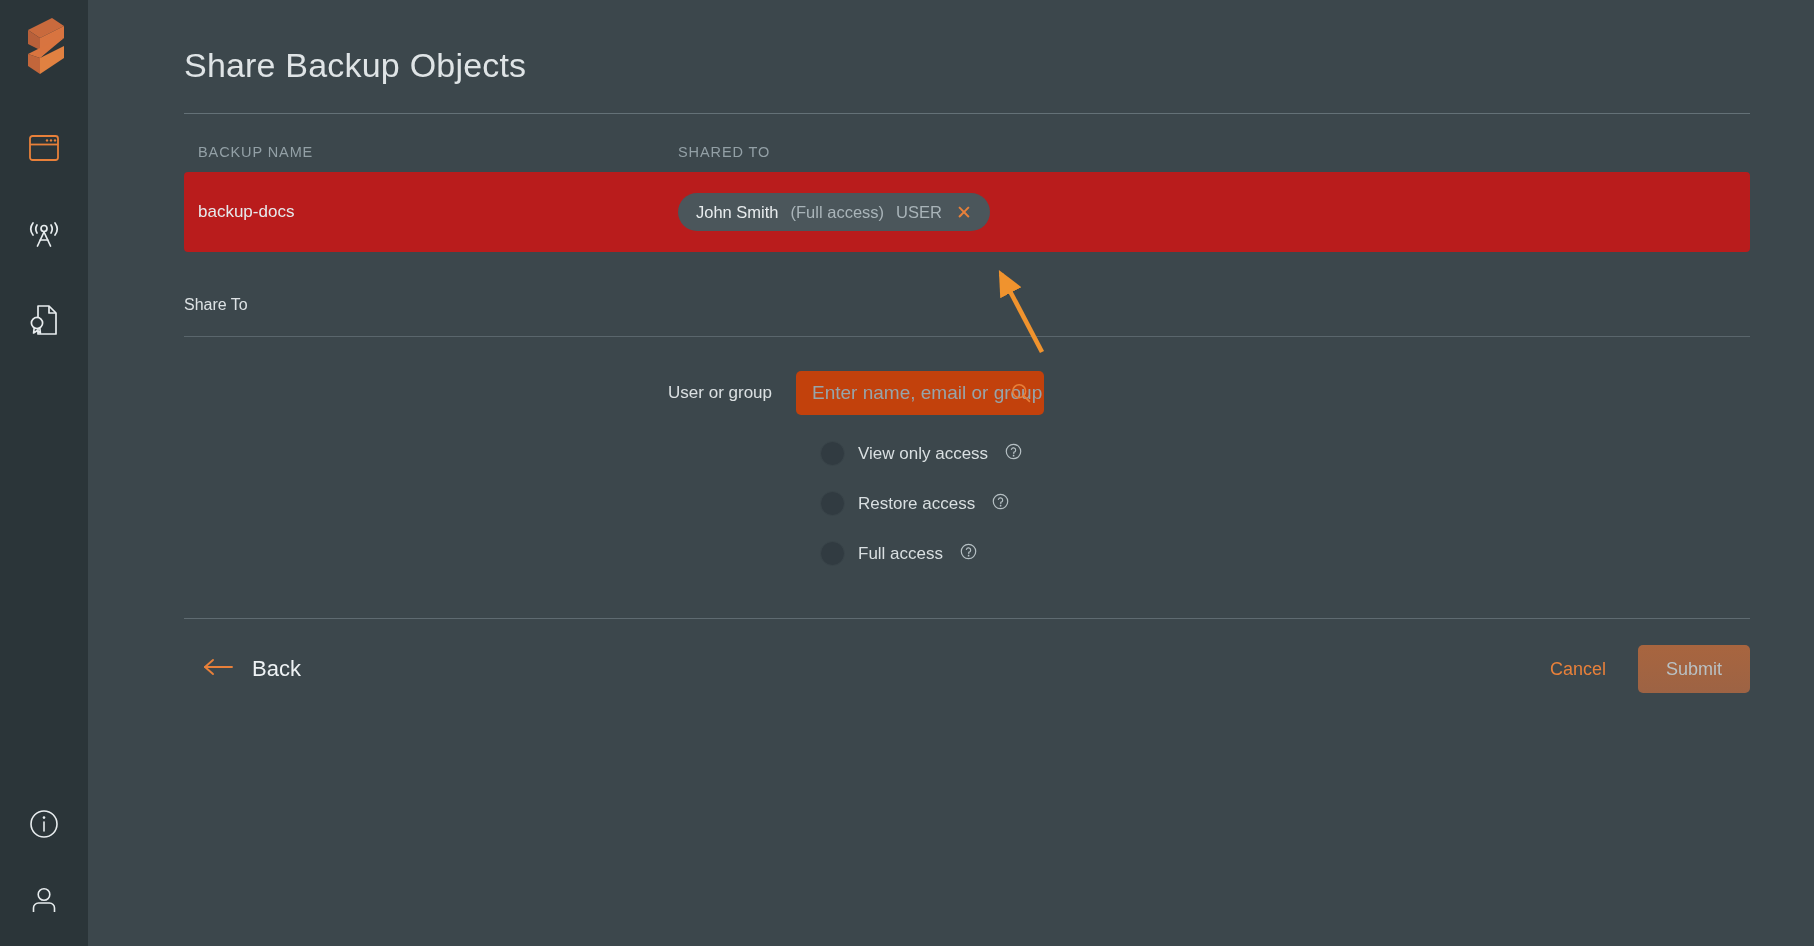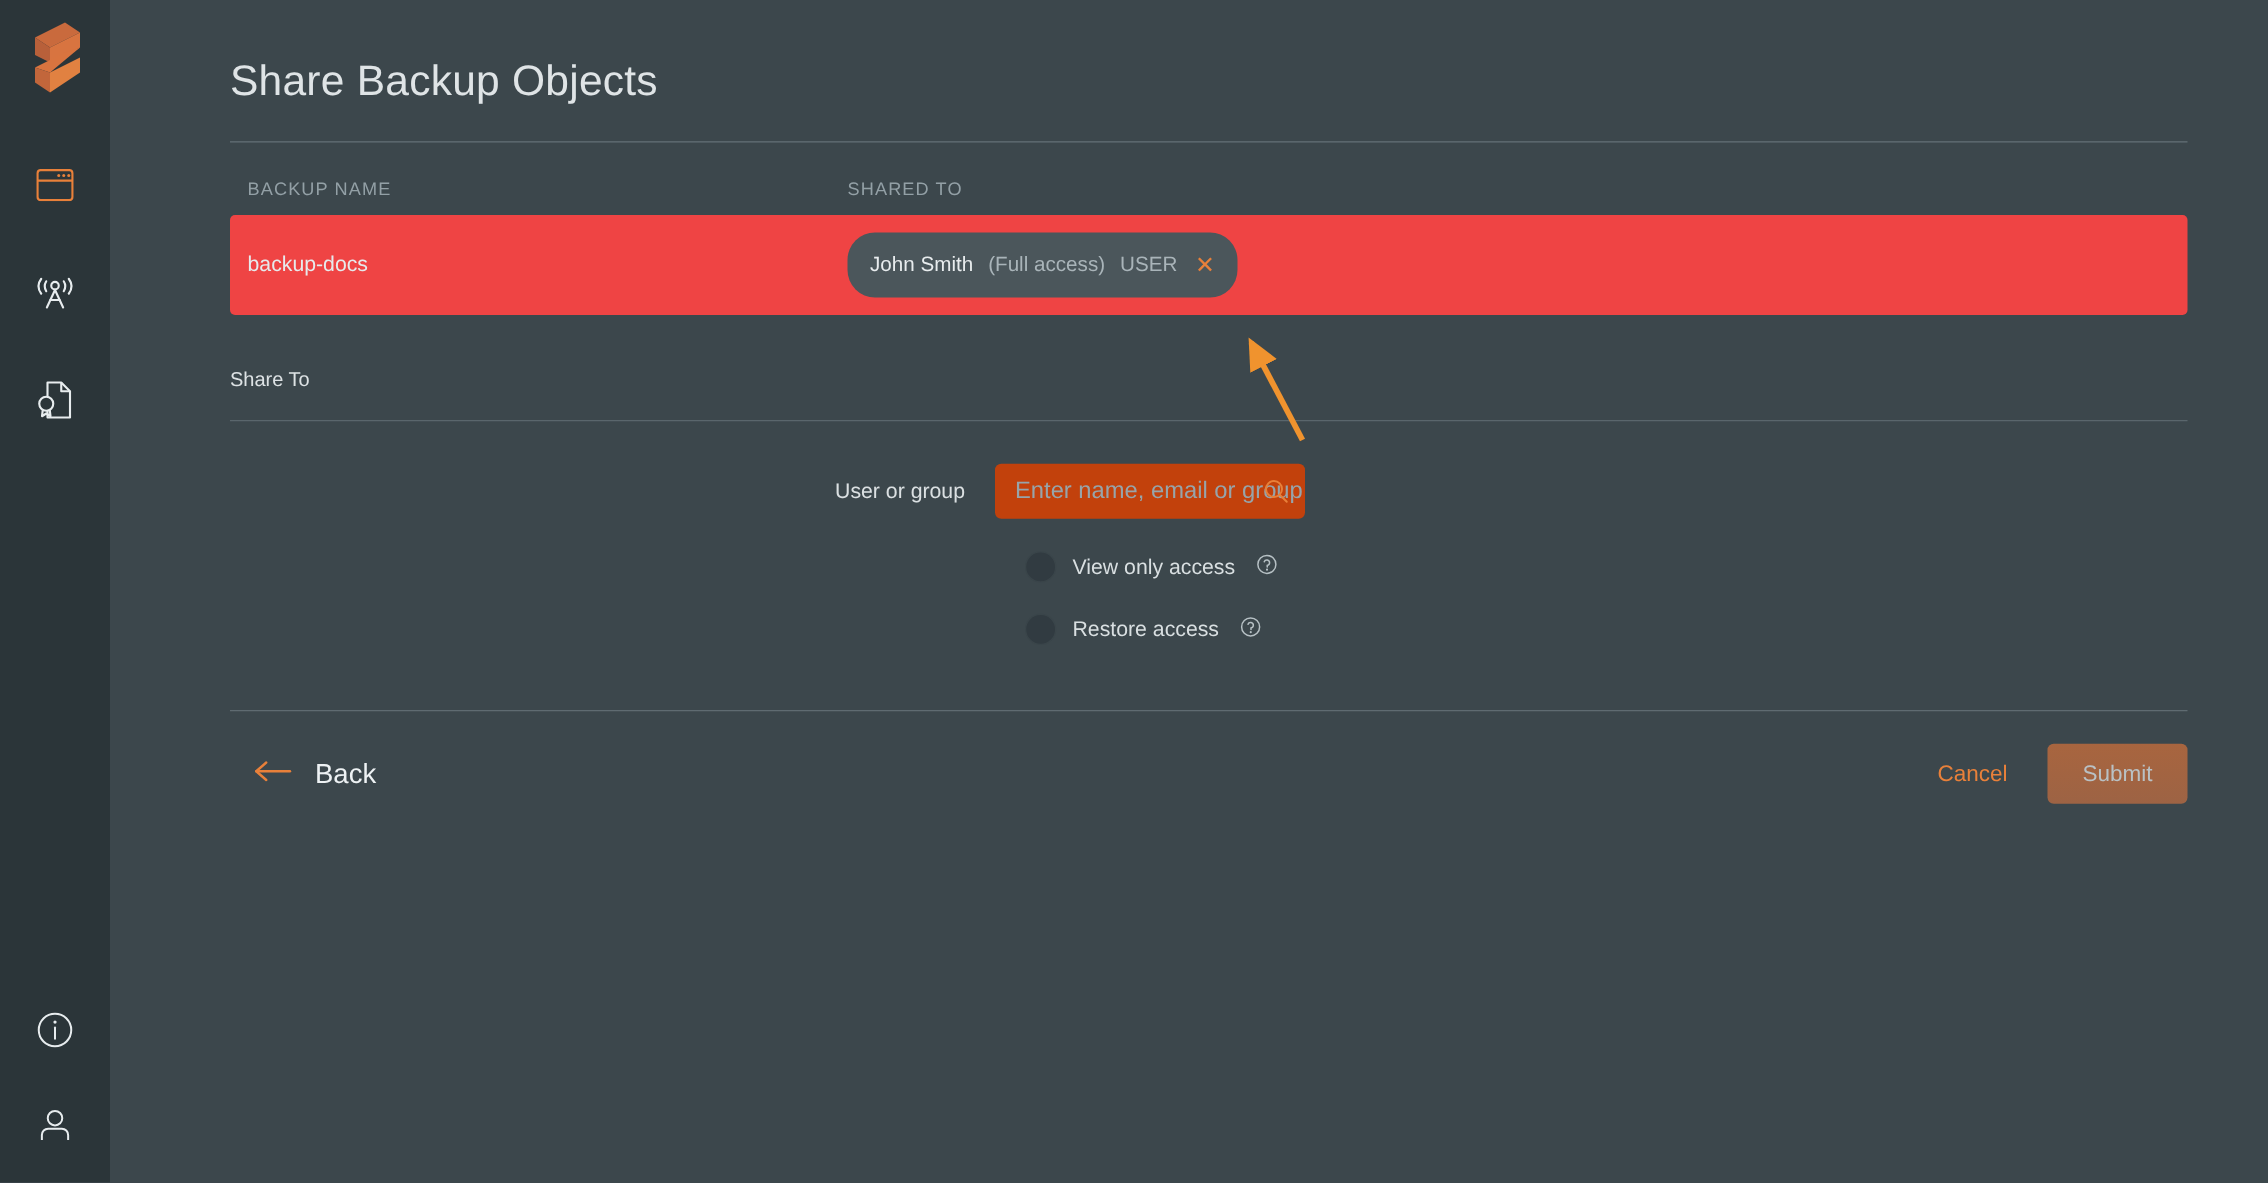--- a/index.html
+++ b/index.html
@@ -32,28 +32,28 @@
     padding-top: 46px; letter-spacing: .2px;
   }
   .rule { height: 1px; background: #717f85; opacity: .75; margin-top: 28px; }
 
   
   .table { margin-top: 30px; }
   .thead { display: flex; font-size: 14.5px; letter-spacing: .9px; color: #93a0a6; padding: 0 14px 12px 14px; }
   .th-name { width: 480px; }
   .trow {
     display: flex; align-items: center;
-    background: #ef4444; border-radius: 4px;
+    background: #b91c1c; border-radius: 4px;
     height: 80px; padding: 0 14px;
   }
   .td-name { width: 480px; font-size: 17px; color: #e6eaec; }
   .chip {
     display: inline-flex; align-items: center; gap: 12px;
     background: #4b565b; border-radius: 22px;
-    height: 52px; padding: 0 16px 0 18px;
+    height: 38px; padding: 0 16px 0 18px;
     font-size: 16.5px; color: #e8ecee; white-space: nowrap;
   }
   .chip .muted { color: #a9b4b9; }
   .chip-x {
     color: #e8803a; font-size: 19px; line-height: 1;
     cursor: pointer; padding: 0 2px; font-weight: 400;
   }
 
   
   .section-title { font-size: 16px; color: #dde2e4; margin-top: 44px; font-weight: 400; }
@@ -234,20 +234,31 @@
           <span class="radio-label">Restore access</span>
           <span class="help-ico">
             <svg width="17" height="17" viewBox="0 0 17 17" fill="none" stroke="#b6c0c4" stroke-width="1.2">
               <circle cx="8.5" cy="8.5" r="7.2"></circle>
               <path d="M6.4 6.4 a2.2 2.2 0 1 1 2.4 2.9 V10.6" stroke-linecap="round"></path>
               <circle cx="8.6" cy="12.7" r=".85" fill="#b6c0c4" stroke="none"></circle>
             </svg>
           </span>
         </div>
 
+        <div class="radio-row">
+          <span class="radio-dot"></span>
+          <span class="radio-label">Full access</span>
+          <span class="help-ico">
+            <svg width="17" height="17" viewBox="0 0 17 17" fill="none" stroke="#b6c0c4" stroke-width="1.2">
+              <circle cx="8.5" cy="8.5" r="7.2"></circle>
+              <path d="M6.4 6.4 a2.2 2.2 0 1 1 2.4 2.9 V10.6" stroke-linecap="round"></path>
+              <circle cx="8.6" cy="12.7" r=".85" fill="#b6c0c4" stroke="none"></circle>
+            </svg>
+          </span>
+        </div>
 
       </div>
     </div>
 
     <div class="rule3"></div>
 
     <div class="footer">
       <div class="back-btn">
         <span>
           <svg width="32" height="20" viewBox="0 0 32 20" fill="none" stroke="#e8803a" stroke-width="1.9" stroke-linecap="round" stroke-linejoin="round">

